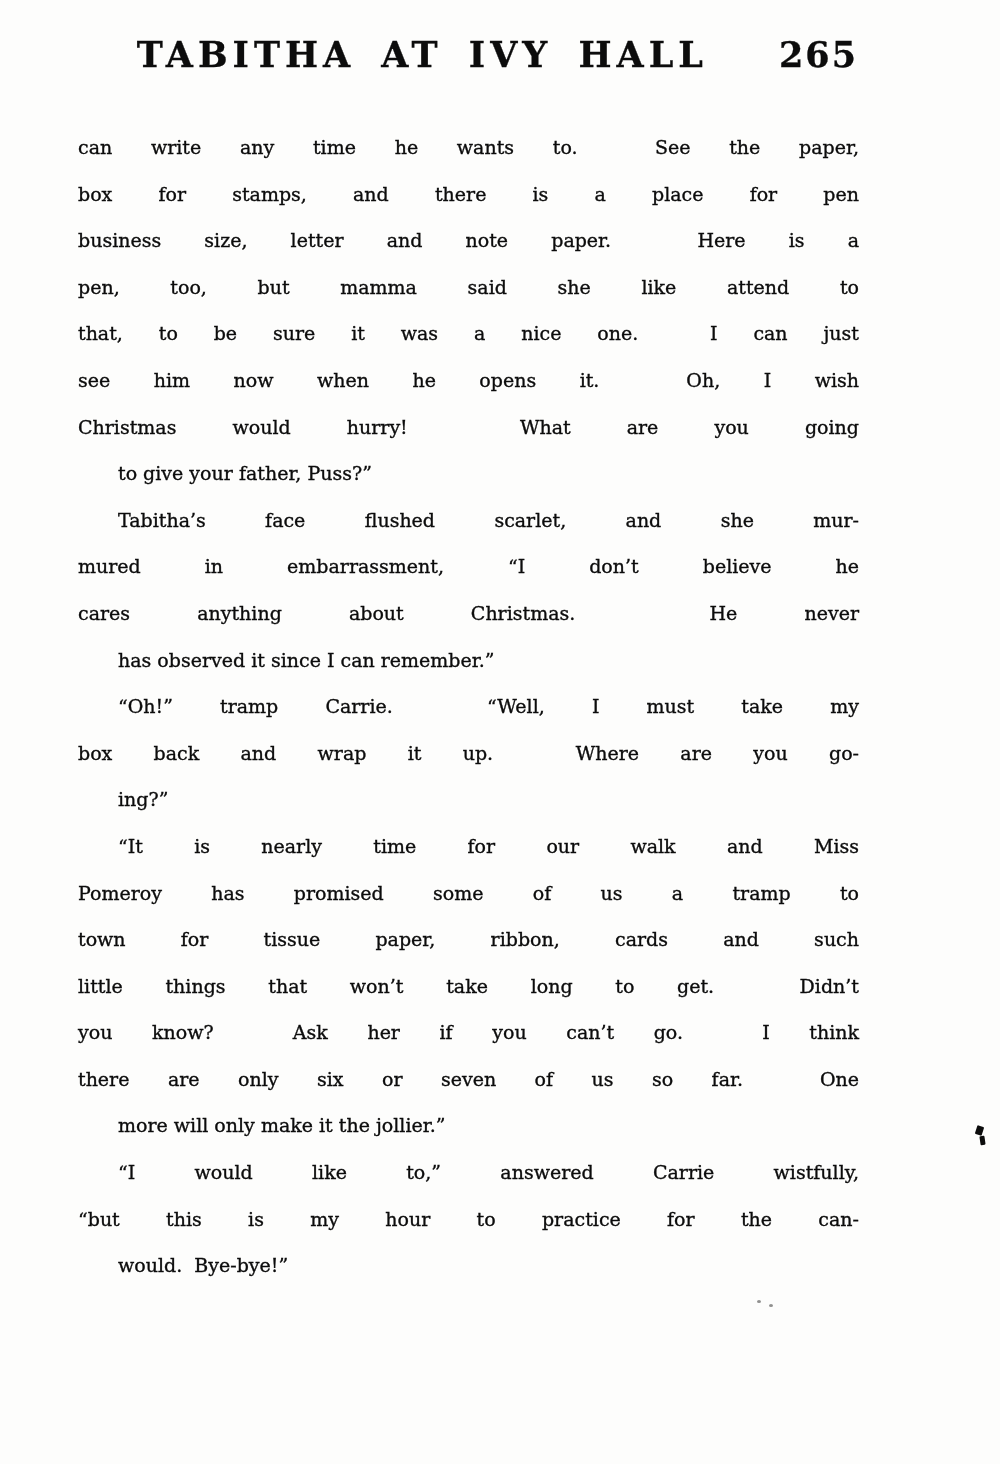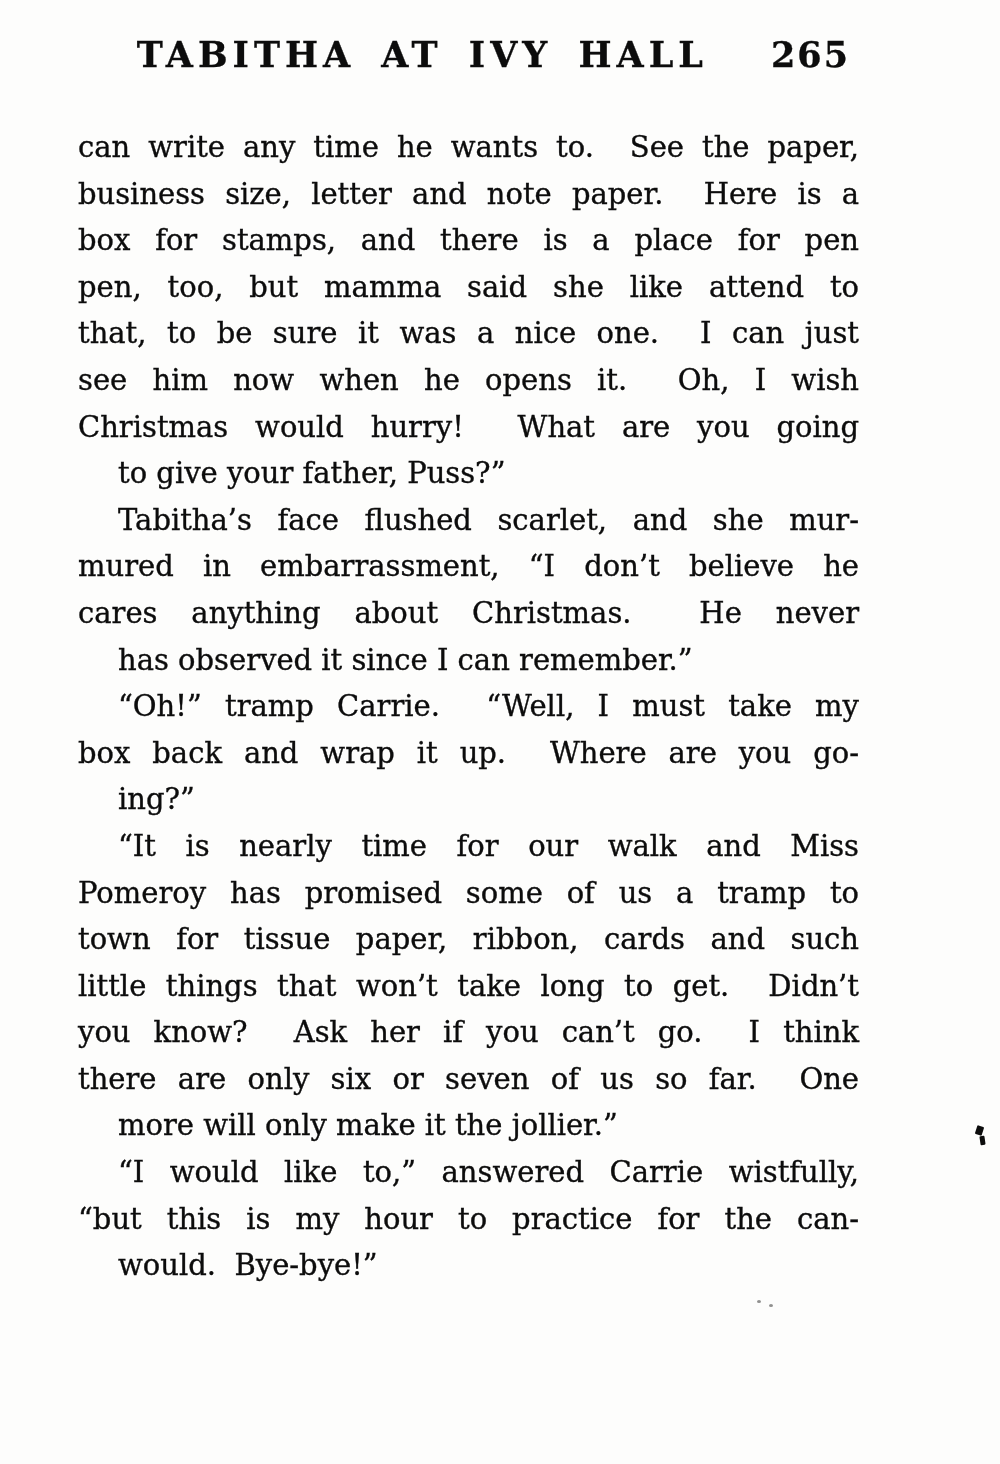--- a/index.html
+++ b/index.html
@@ -33,30 +33,30 @@
     white-space: nowrap;
   }
   .header .title {
     position: absolute;
     left: 50%;
     transform: translateX(-58%);
     top: 0;
   }
   .header .pagenum {
     position: absolute;
-    right: 8px;
+    right: 0;
     top: 0;
     letter-spacing: 2px;
   }
   .text-block {
     position: absolute;
     left: 78px;
     top: 124px;
     width: 781px;
-    font-size: 29px;
+    font-size: 19px;
     line-height: 46.6px;
     -webkit-text-stroke: 0.35px var(--ink);
   }
   .para { margin: 0; }
   .line {
     white-space: pre-wrap;
     text-align: justify;
     text-align-last: justify;
     height: 46.6px;
     overflow: visible;
@@ -81,22 +81,22 @@
 <body>
 
 <div class="page">
   <div class="header">
     <span class="title">TABITHA AT IVY HALL</span>
     <span class="pagenum">265</span>
   </div>
   <div class="text-block">
       <div class="para">
         <div class="line">can write any time he wants to.  See the paper,</div>
+        <div class="line">box for stamps, and there is a place for pen</div>
         <div class="line">business size, letter and note paper.  Here is a</div>
-        <div class="line">box for stamps, and there is a place for pen</div>
         <div class="line">pen, too, but mamma said she like attend to</div>
         <div class="line">that, to be sure it was a nice one.  I can just</div>
         <div class="line">see him now when he opens it.  Oh, I wish</div>
         <div class="line">Christmas would hurry!  What are you going</div>
         <div class="line last">to give your father, Puss?”</div>
       </div>
       <div class="para">
         <div class="line indent">Tabitha’s face flushed scarlet, and she mur-</div>
         <div class="line">mured in embarrassment, “I don’t believe he</div>
         <div class="line">cares anything about Christmas.  He never</div>

